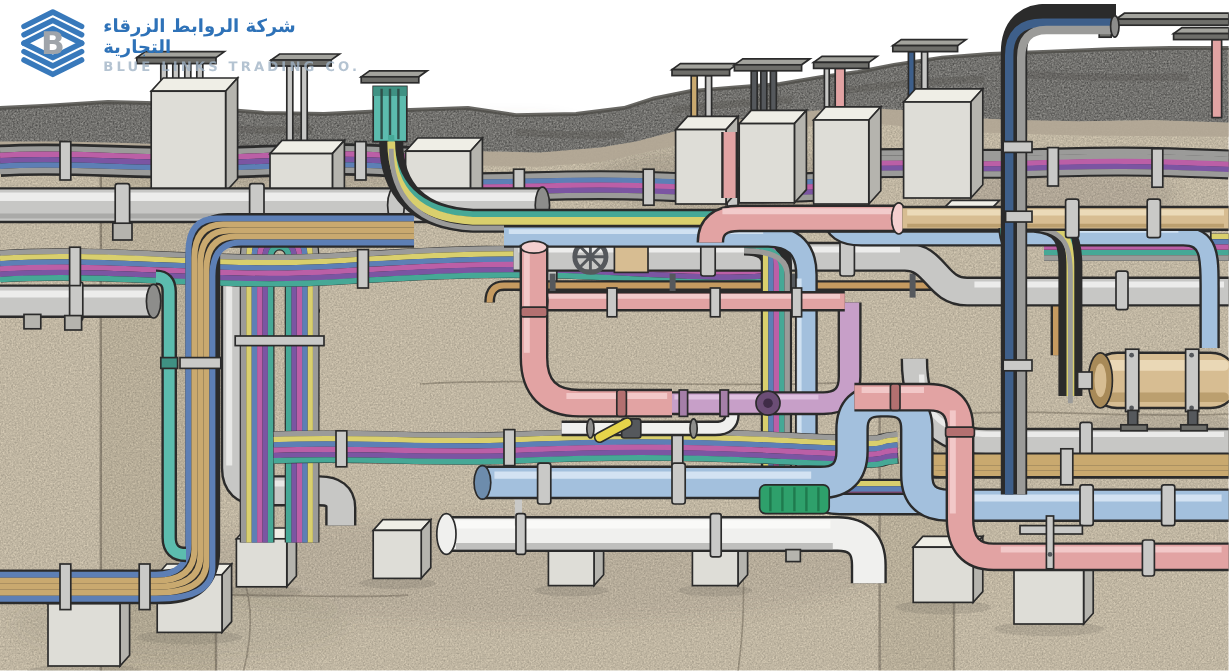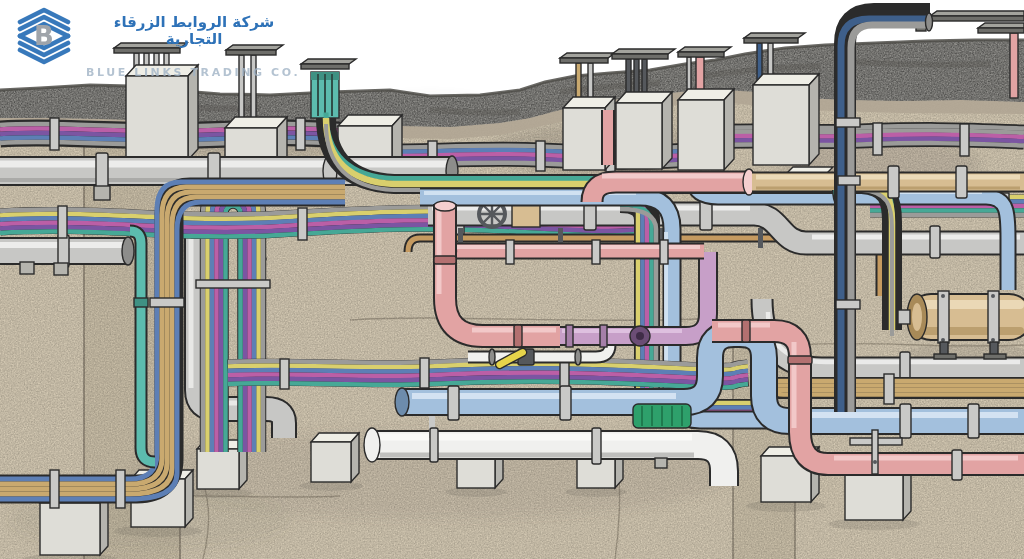--- a/index.html
+++ b/index.html
@@ -28,23 +28,23 @@
   .f-green{fill:var(--valve_green)} .f-yv{fill:var(--valve_yellow)}
   .f-gray{fill:var(--pipe_gray)} .f-grayhi{fill:var(--pipe_gray_hi)} .f-graylo{fill:var(--pipe_gray_lo)}
   .f-pinkhi{fill:var(--pipe_pink_hi)} .f-pinklo{fill:var(--pipe_pink_lo)} .f-pink{fill:var(--pipe_pink)}
   .f-tan{fill:var(--pipe_tan)} .f-tanhi{fill:var(--pipe_tan_hi)} .f-tanlo{fill:var(--pipe_tan_lo)}
   .f-bluelo{fill:var(--pipe_blue_lo)} .f-teal{fill:var(--pipe_teal)} .f-tealdark{fill:var(--pipe_teal_dark)}
   .f-lavdark{fill:var(--pipe_lavender_dark)}
   
   .logo{position:absolute;left:10px;top:4px;display:flex;gap:8px;align-items:flex-start;z-index:5;}
   .logo-icon{width:68px;height:64px;flex:0 0 auto;opacity:.95;}
   .logo-text{width:216px;padding-top:10px;}
-  .logo-text .ar{direction:rtl;text-align:center;font-weight:bold;font-size:15px;line-height:17px;
+  .logo-text .ar{direction:rtl;text-align:left;font-weight:bold;font-size:15px;line-height:17px;
                  color:var(--logo_blue);}
-  .logo-text .en{margin-top:18px;font-weight:bold;font-size:11px;letter-spacing:2.6px;
+  .logo-text .en{margin-top:1px;font-weight:bold;font-size:11px;letter-spacing:2.6px;
                  color:var(--logo_gray);opacity:.78;white-space:nowrap;}
 </style>
 </head>
 <body>
 
 <div id="stage">
 
   <div class="logo">
     <svg class="logo-icon" viewBox="0 0 64 64">
       <g fill="none" stroke="var(--logo_blue)" stroke-width="4.6" stroke-linecap="round" stroke-linejoin="round">

